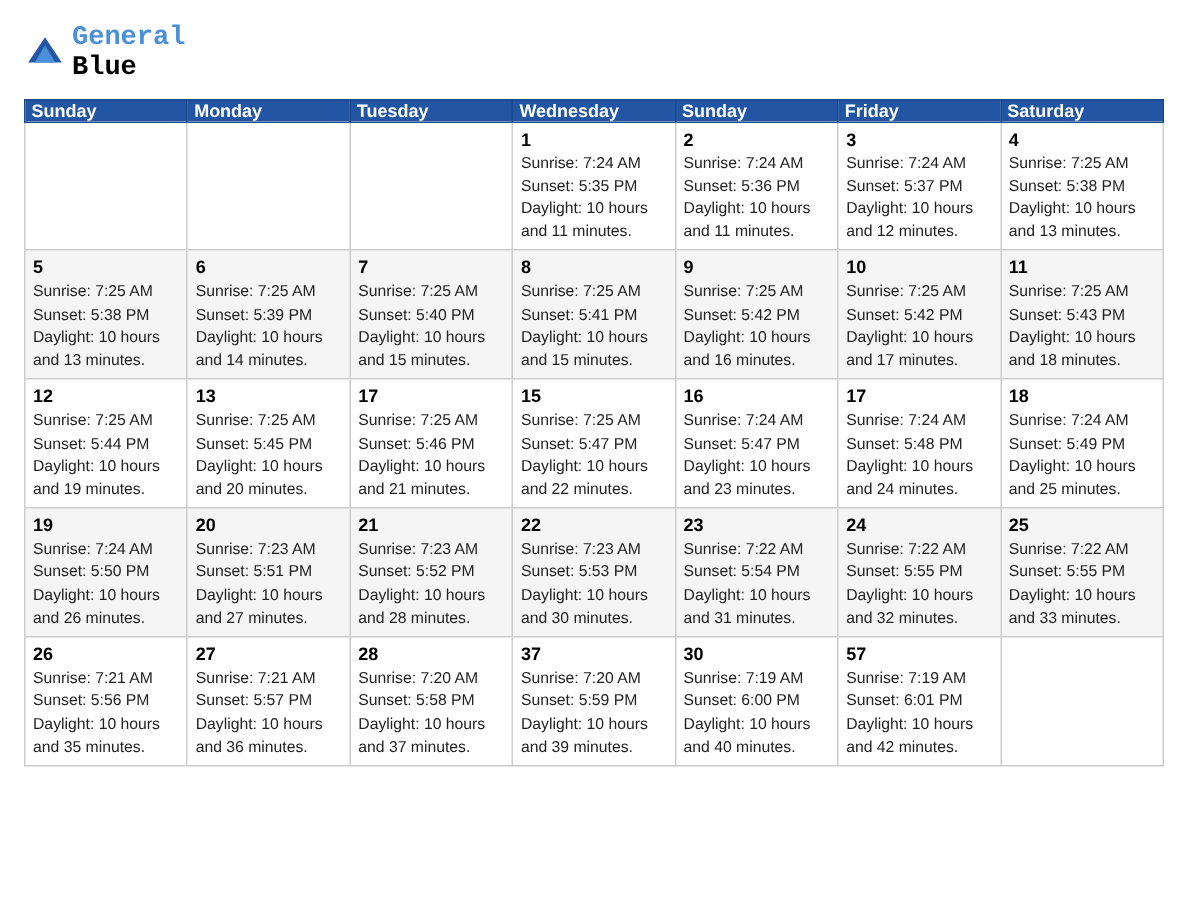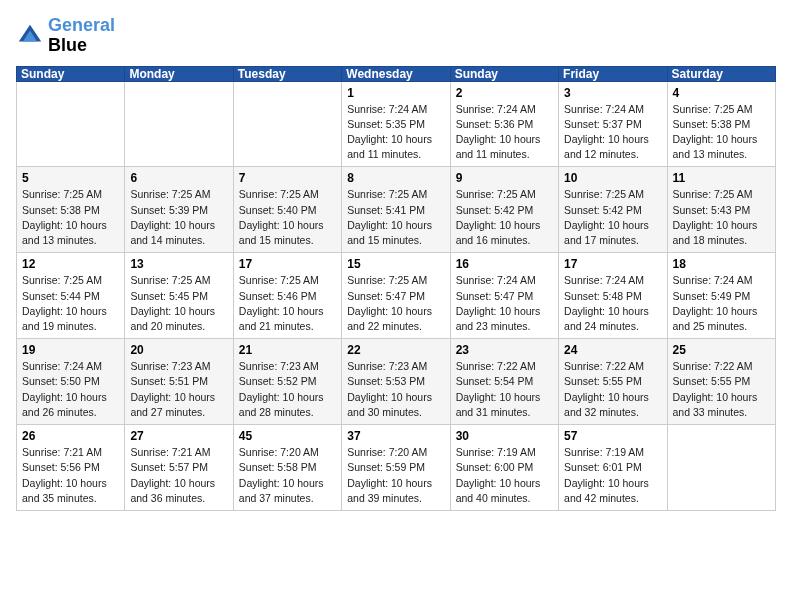--- a/index.html
+++ b/index.html
@@ -19,20 +19,21 @@
     .logo {
       display: flex;
       align-items: center;
       gap: 4px;
     }
     .logo-text {
       font-size: 18px;
       font-weight: bold;
       color: #1a3a5c;
       line-height: 1.1;
+      font-family: Liberation Mono, monospace;
     }
     .logo-text span {
       color: #4a90d9;
     }
     .logo-icon {
       width: 28px;
       height: 28px;
     }
     .title-block {
       text-align: right;
@@ -239,21 +240,21 @@
       <tr class="row-odd">
         <td>
           <span class="day-number">26</span>
           <div class="day-info">Sunrise: 7:21 AM<br>Sunset: 5:56 PM<br>Daylight: 10 hours<br>and 35 minutes.</div>
         </td>
         <td>
           <span class="day-number">27</span>
           <div class="day-info">Sunrise: 7:21 AM<br>Sunset: 5:57 PM<br>Daylight: 10 hours<br>and 36 minutes.</div>
         </td>
         <td>
-          <span class="day-number">45</span>
+          <span class="day-number">28</span>
           <div class="day-info">Sunrise: 7:20 AM<br>Sunset: 5:58 PM<br>Daylight: 10 hours<br>and 37 minutes.</div>
         </td>
         <td>
           <span class="day-number">37</span>
           <div class="day-info">Sunrise: 7:20 AM<br>Sunset: 5:59 PM<br>Daylight: 10 hours<br>and 39 minutes.</div>
         </td>
         <td>
           <span class="day-number">30</span>
           <div class="day-info">Sunrise: 7:19 AM<br>Sunset: 6:00 PM<br>Daylight: 10 hours<br>and 40 minutes.</div>
         </td>

